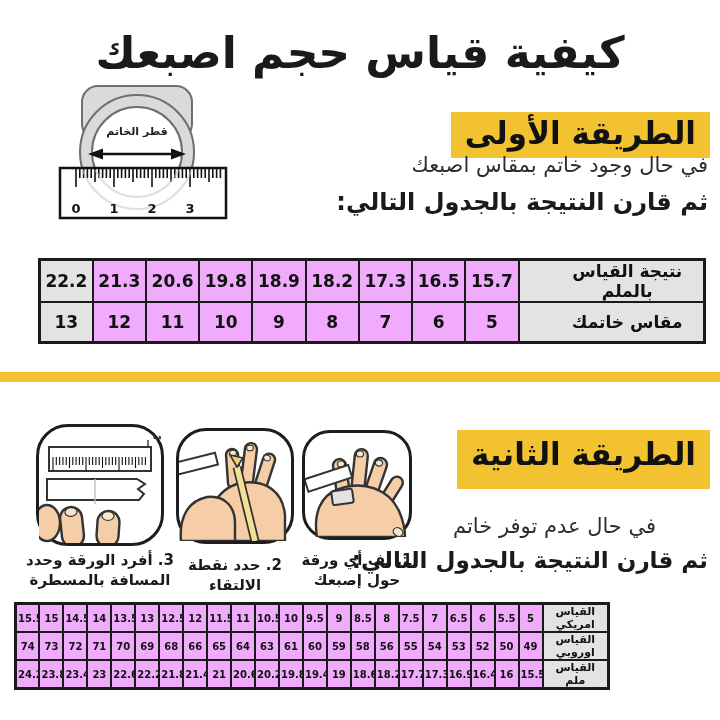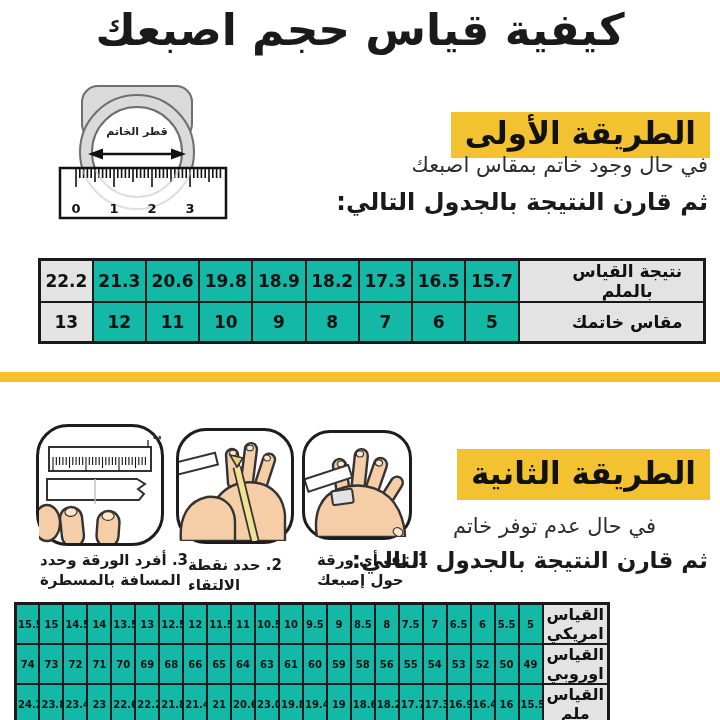--- a/index.html
+++ b/index.html
@@ -1,54 +1,54 @@
 <!DOCTYPE html>
 <html style="--accent: #F2C231; --cellgray: #E3E3E3;"><head>
 <meta charset="utf-8">
 <style>
   :root{ --accent:#F2C231; --cellgray:#E3E3E3; --ink:#1a1a1a; }
   *{ margin:0; padding:0; box-sizing:border-box; }
   body{ font-family:"DejaVu Sans", sans-serif; background:#ffffff; }
   .page{ position:relative; width:720px; height:720px; background:#fff; overflow:hidden; }
 
-  .title{ position:absolute; top:4px; left:0; width:720px; text-align:center;
+  .title{ position:absolute; top:27px; left:0; width:720px; text-align:center;
           font-size:44px; font-weight:800; color:var(--ink); letter-spacing:-1px; }
 
   .method-badge{ position:absolute; right:10px; background:var(--accent);
           color:#111; font-weight:800; font-size:31px; padding:3px 14px 7px; }
   #m1-badge{ top:95px;margin-top:17px; }
-  #m2-badge{ top:449px; padding:6px 14px 9px;margin-left:17px; }
+  #m2-badge{ top:430px; padding:6px 14px 17px;margin-left:17px; }
 
   .sub1{ position:absolute; font-size:21px; font-weight:400; color:#2d2d2d; }
   .sub2{ position:absolute; font-size:24px; font-weight:800; color:var(--ink); }
   #m1-line1{ right:12px; top:153px; }
   #m1-line2{ right:12px; top:188px; }
   #m2-line1{ right:64px; top:514px; }
   #m2-line2{ right:12px; top:547px; font-size:23px; }
 
-  table{ border-collapse:collapse; table-layout:fixed; background:#14b8a6; }
+  table{ border-collapse:collapse; table-layout:fixed; background:#f0abfc; }
   td{ border:2px solid var(--ink); text-align:center; vertical-align:middle;
       font-weight:700; color:#111; overflow:hidden; }
   #table1{ position:absolute; left:38px; top:258px; width:668px; border:3px solid var(--ink); }
   #table1 td{ height:40px; font-size:17px; }
   #table2{ position:absolute; left:14px; top:602px; width:596px; border:3px solid var(--ink); }
   #table2 td{ height:28px; font-size:10px; padding:0 1px; }
   td.hdr{ background:var(--cellgray); font-size:15px; }
   #table1 td.hdr{ font-size:17px;padding-left:32px; }
-  #table2 td.hdr{ font-size:16px; }
+  #table2 td.hdr{ font-size:11px; }
   td.shade{ background:var(--cellgray); }
 
   .divider{ position:absolute; left:0; top:372px; width:720px; height:10px; background:var(--accent); }
 
   .stepbox{ position:absolute; border:3px solid #1d1d1d; background:#fff; }
   #box1{ left:302px; top:430px; width:110px; height:110px; border-radius:28px; }
   #box2{ left:176px; top:428px; width:118px; height:116px; border-radius:30px; }
   #box3{ left:36px;  top:424px; width:128px; height:122px; border-radius:32px; }
-  .caption{ position:absolute; text-align:left; font-size:15px; font-weight:800;
-            color:var(--ink); line-height:1.3;margin-left:20px; }
+  .caption{ position:absolute; text-align:center; font-size:15px; font-weight:800;
+            color:var(--ink); line-height:1.3; }
   #cap1{ left:297px; top:551px; width:120px; }
   #cap2{ left:168px; top:556px; width:134px; }
   #cap3{ left:20px;  top:551px; width:160px; }
 
   .diagram{ position:absolute; left:32px; top:82px; }
   svg{ display:block; }
 </style>
 </head>
 <body>
 
@@ -310,21 +310,21 @@
           <td>24.2</td>
           <td>23.8</td>
           <td>23.4</td>
           <td>23</td>
           <td>22.6</td>
           <td>22.2</td>
           <td>21.8</td>
           <td>21.4</td>
           <td>21</td>
           <td>20.6</td>
-          <td>23.0</td>
+          <td>20.2</td>
           <td>19.8</td>
           <td>19.4</td>
           <td>19</td>
           <td>18.6</td>
           <td>18.2</td>
           <td>17.7</td>
           <td>17.3</td>
           <td>16.9</td>
           <td>16.45</td>
           <td>16</td>

